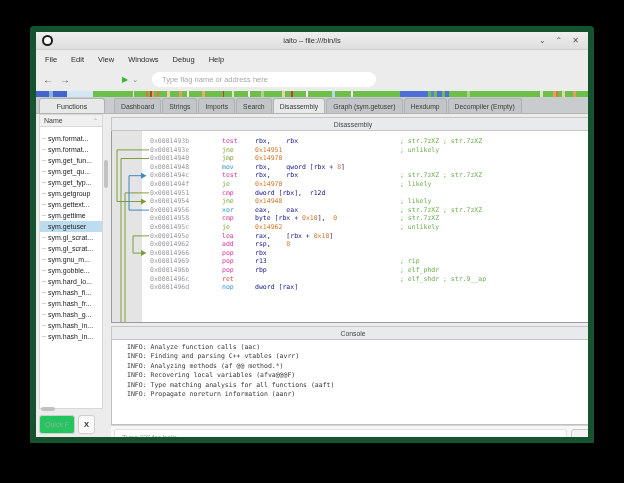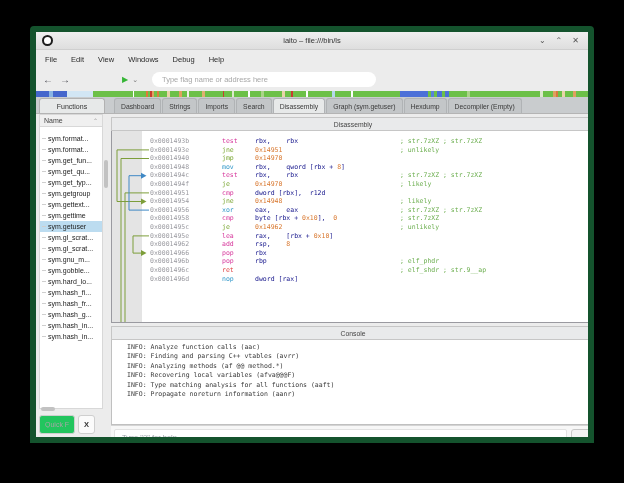--- a/index.html
+++ b/index.html
@@ -232,20 +232,21 @@
             <div class="drow"><span class="da">0x0001494c</span><span class="dm mn-pink">test</span><span class="op-reg">rbx,    rbx</span><span class="cmt">; str.7zXZ ; str.7zXZ</span></div>
             <div class="drow"><span class="da">0x0001494f</span><span class="dm mn-green">je</span><span class="op-num">0x14970</span><span class="cmt">; likely</span></div>
             <div class="drow"><span class="da">0x00014951</span><span class="dm mn-pink">cmp</span><span class="op-reg">dword [rbx],  r12d</span></div>
             <div class="drow"><span class="da">0x00014954</span><span class="dm mn-green">jne</span><span class="op-num">0x14948</span><span class="cmt">; likely</span></div>
             <div class="drow"><span class="da">0x00014956</span><span class="dm mn-blue">xor</span><span class="op-reg">eax,    eax</span><span class="cmt">; str.7zXZ ; str.7zXZ</span></div>
             <div class="drow"><span class="da">0x00014958</span><span class="dm mn-pink">cmp</span><span class="op-reg">byte [rbx + </span><span class="op-num">0x10</span><span class="op-reg">],  </span><span class="op-num">0</span><span class="cmt">; str.7zXZ</span></div>
             <div class="drow"><span class="da">0x0001495c</span><span class="dm mn-green">je</span><span class="op-num">0x14962</span><span class="cmt">; unlikely</span></div>
             <div class="drow"><span class="da">0x0001495e</span><span class="dm mn-pink">lea</span><span class="op-reg">rax,    [rbx + </span><span class="op-num">0x10</span><span class="op-reg">]</span></div>
             <div class="drow"><span class="da">0x00014962</span><span class="dm mn-pink">add</span><span class="op-reg">rsp,    </span><span class="op-num">8</span></div>
             <div class="drow"><span class="da">0x00014966</span><span class="dm mn-pink">pop</span><span class="op-reg">rbx</span></div>
+            <div class="drow"><span class="da">0x00014969</span><span class="dm mn-pink">pop</span><span class="op-reg">r13</span><span class="cmt">; rip</span></div>
             <div class="drow"><span class="da">0x0001496b</span><span class="dm mn-pink">pop</span><span class="op-reg">rbp</span><span class="cmt">; elf_phdr</span></div>
             <div class="drow"><span class="da">0x0001496c</span><span class="dm mn-red">ret</span><span class="cmt">; elf_shdr ; str.9__ap</span></div>
             <div class="drow"><span class="da">0x0001496d</span><span class="dm mn-blue">nop</span><span class="op-reg">dword [rax]</span></div>
           </div>
       </div>
       <div class="panel-hdr">Console</div>
       <div class="console-box">
         <div id="consoleout">
             <div class="cline">INFO: Analyze function calls (aac)</div>
             <div class="cline">INFO: Finding and parsing C++ vtables (avrr)</div>

